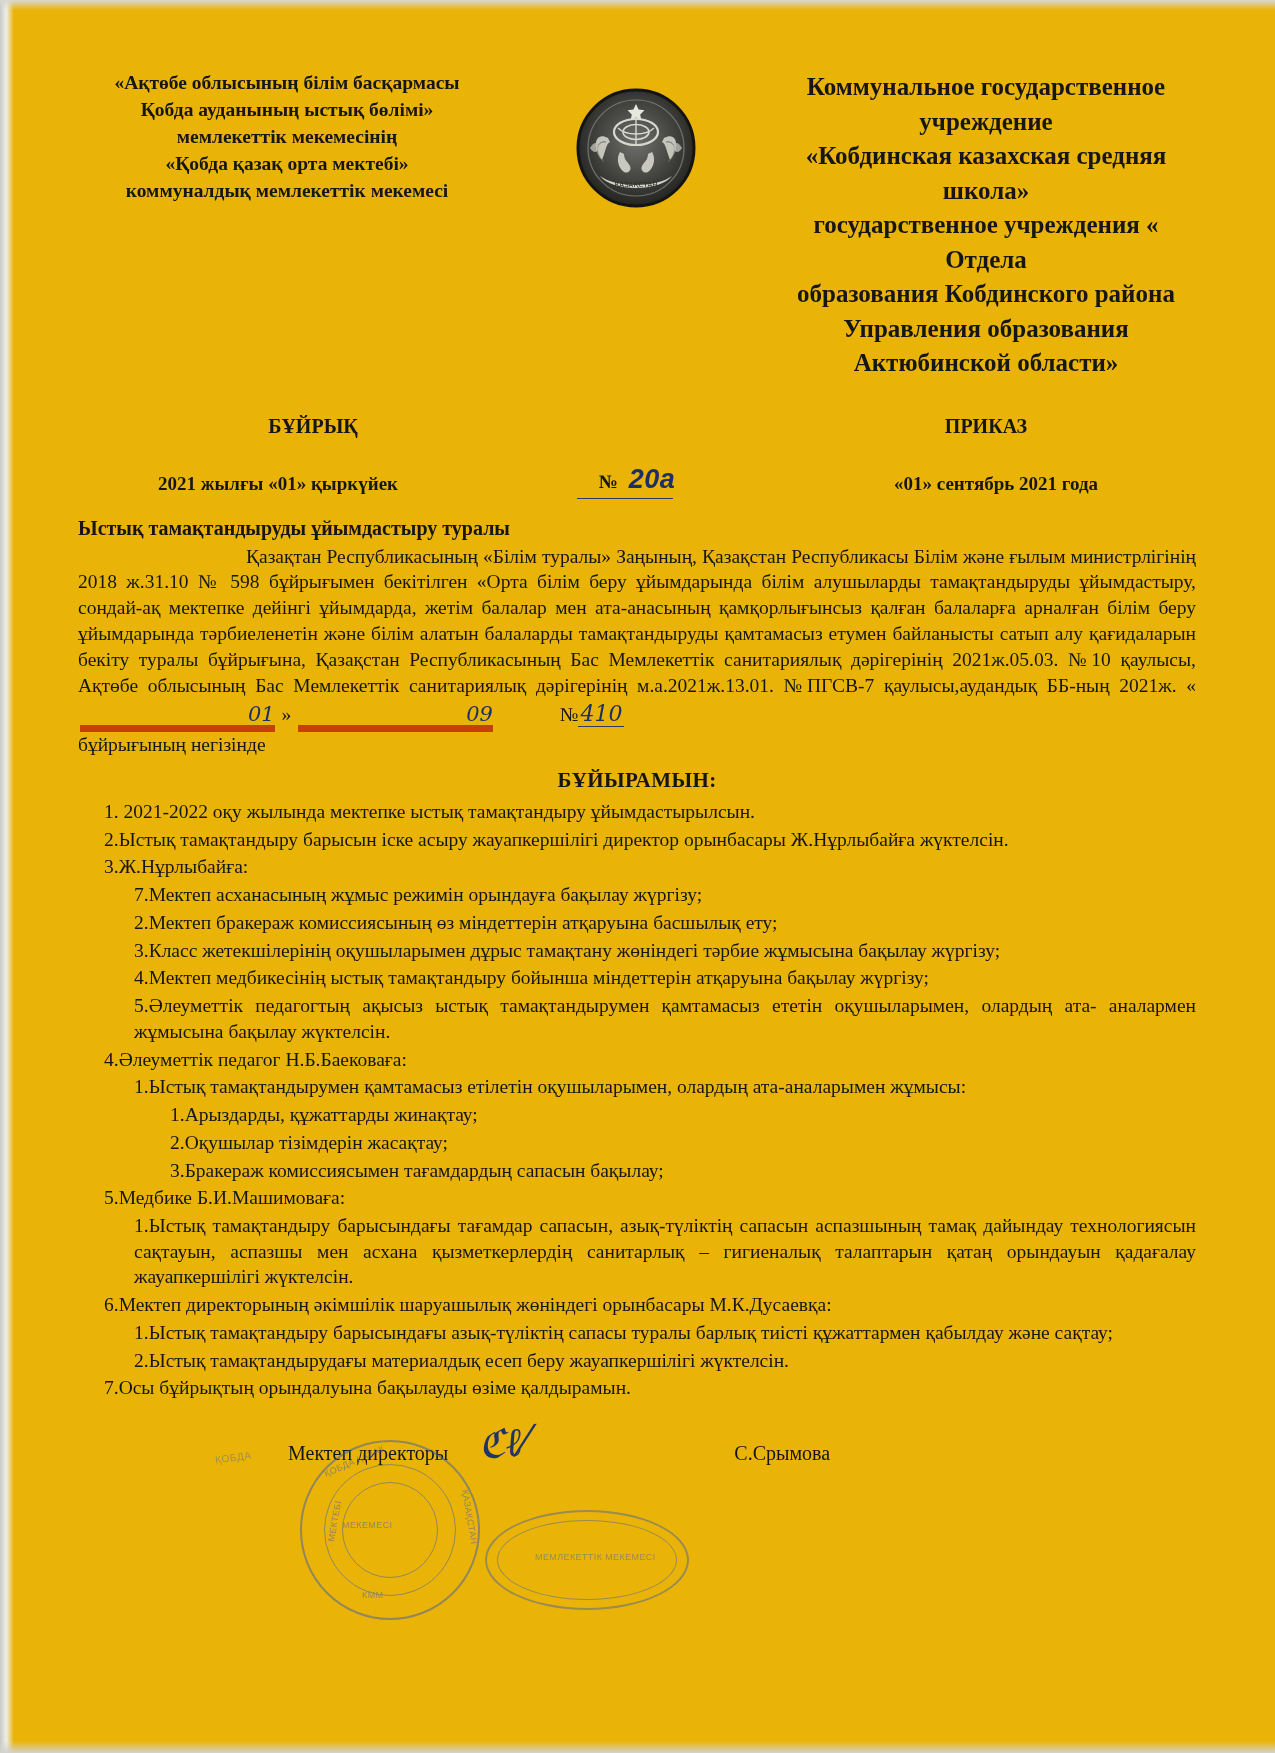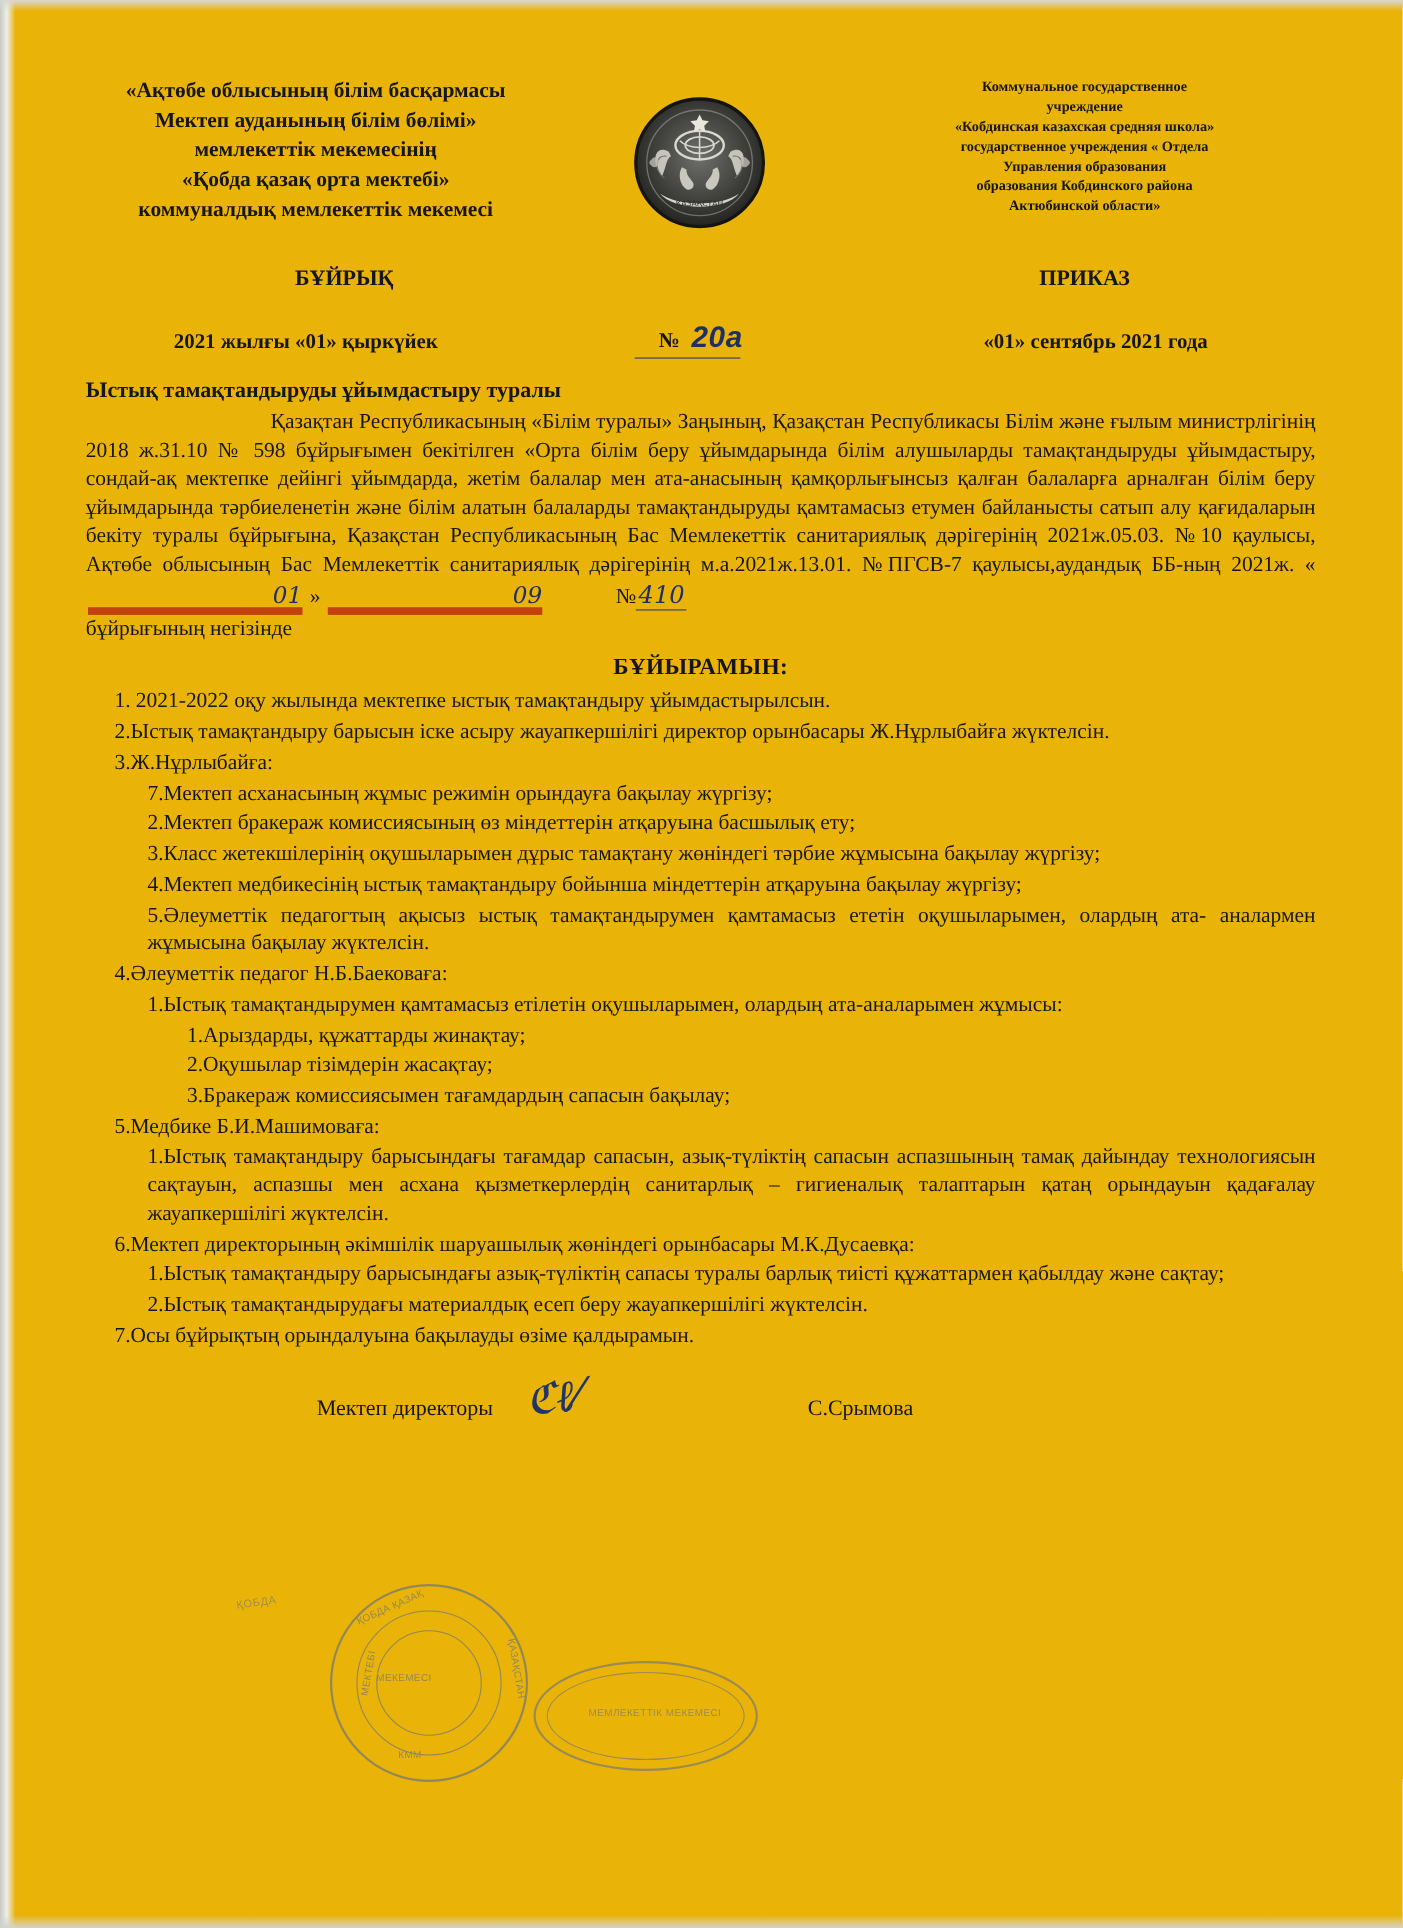--- a/index.html
+++ b/index.html
@@ -53,21 +53,21 @@
     justify-content: space-between;
   }
   .header-col {
     width: 420px;
     font-weight: bold;
     font-size: 19.5px;
     line-height: 1.38;
     text-align: center;
   }
   .header-col.left { width: 418px; }
-  .header-col.right { width: 420px; font-size: 13px; }
+  .header-col.right { width: 420px; font-size: 25px; }
   .emblem {
     width: 120px;
     height: 120px;
     margin: 18px 6px 0 6px;
     flex: none;
     position: relative;
   }
   .emblem svg { display: block; }
 
   
@@ -245,21 +245,21 @@
 <div class="page">
   <div class="scan-edge-left"></div>
   <div class="scan-edge-top"></div>
   <div class="scan-edge-bottom"></div>
 
   <div class="content">
 
     <div class="header">
       <div class="header-col left">
         <div>«Ақтөбе облысының білім басқармасы</div>
-        <div>Мектеп ауданының білім бөлімі»</div>
+        <div>Қобда ауданының ыстық бөлімі»</div>
         <div>мемлекеттік мекемесінің</div>
         <div>«Қобда қазақ орта мектебі»</div>
         <div>коммуналдық мемлекеттік мекемесі</div>
       </div>
 
       <div class="emblem">
         <svg viewBox="0 0 120 120" width="120" height="120" aria-hidden="true">
           <defs>
             <radialGradient id="g1" cx="50%" cy="45%" r="60%">
               <stop offset="0%" stop-color="#6f6f6b"></stop>
@@ -292,22 +292,22 @@
           <path d="M14 60 q6 -10 10 0 q-5 8 -10 0 Z" fill="#bdbdb3" opacity="0.8"></path>
           <path d="M106 60 q-6 -10 -10 0 q5 8 10 0 Z" fill="#bdbdb3" opacity="0.8"></path>
         </svg>
       </div>
 
       <div class="header-col right">
         <div>Коммунальное государственное</div>
         <div>учреждение</div>
         <div>«Кобдинская казахская средняя  школа»</div>
         <div>государственное учреждения « Отдела</div>
+        <div>образования Кобдинского района</div>
         <div>Управления образования</div>
-        <div>образования Кобдинского района</div>
         <div>Актюбинской области»</div>
       </div>
     </div>
 
     <div class="order-row">
       <div class="kz">БҰЙРЫҚ</div>
       <div class="ru">ПРИКАЗ</div>
     </div>
 
     <div class="date-row">

